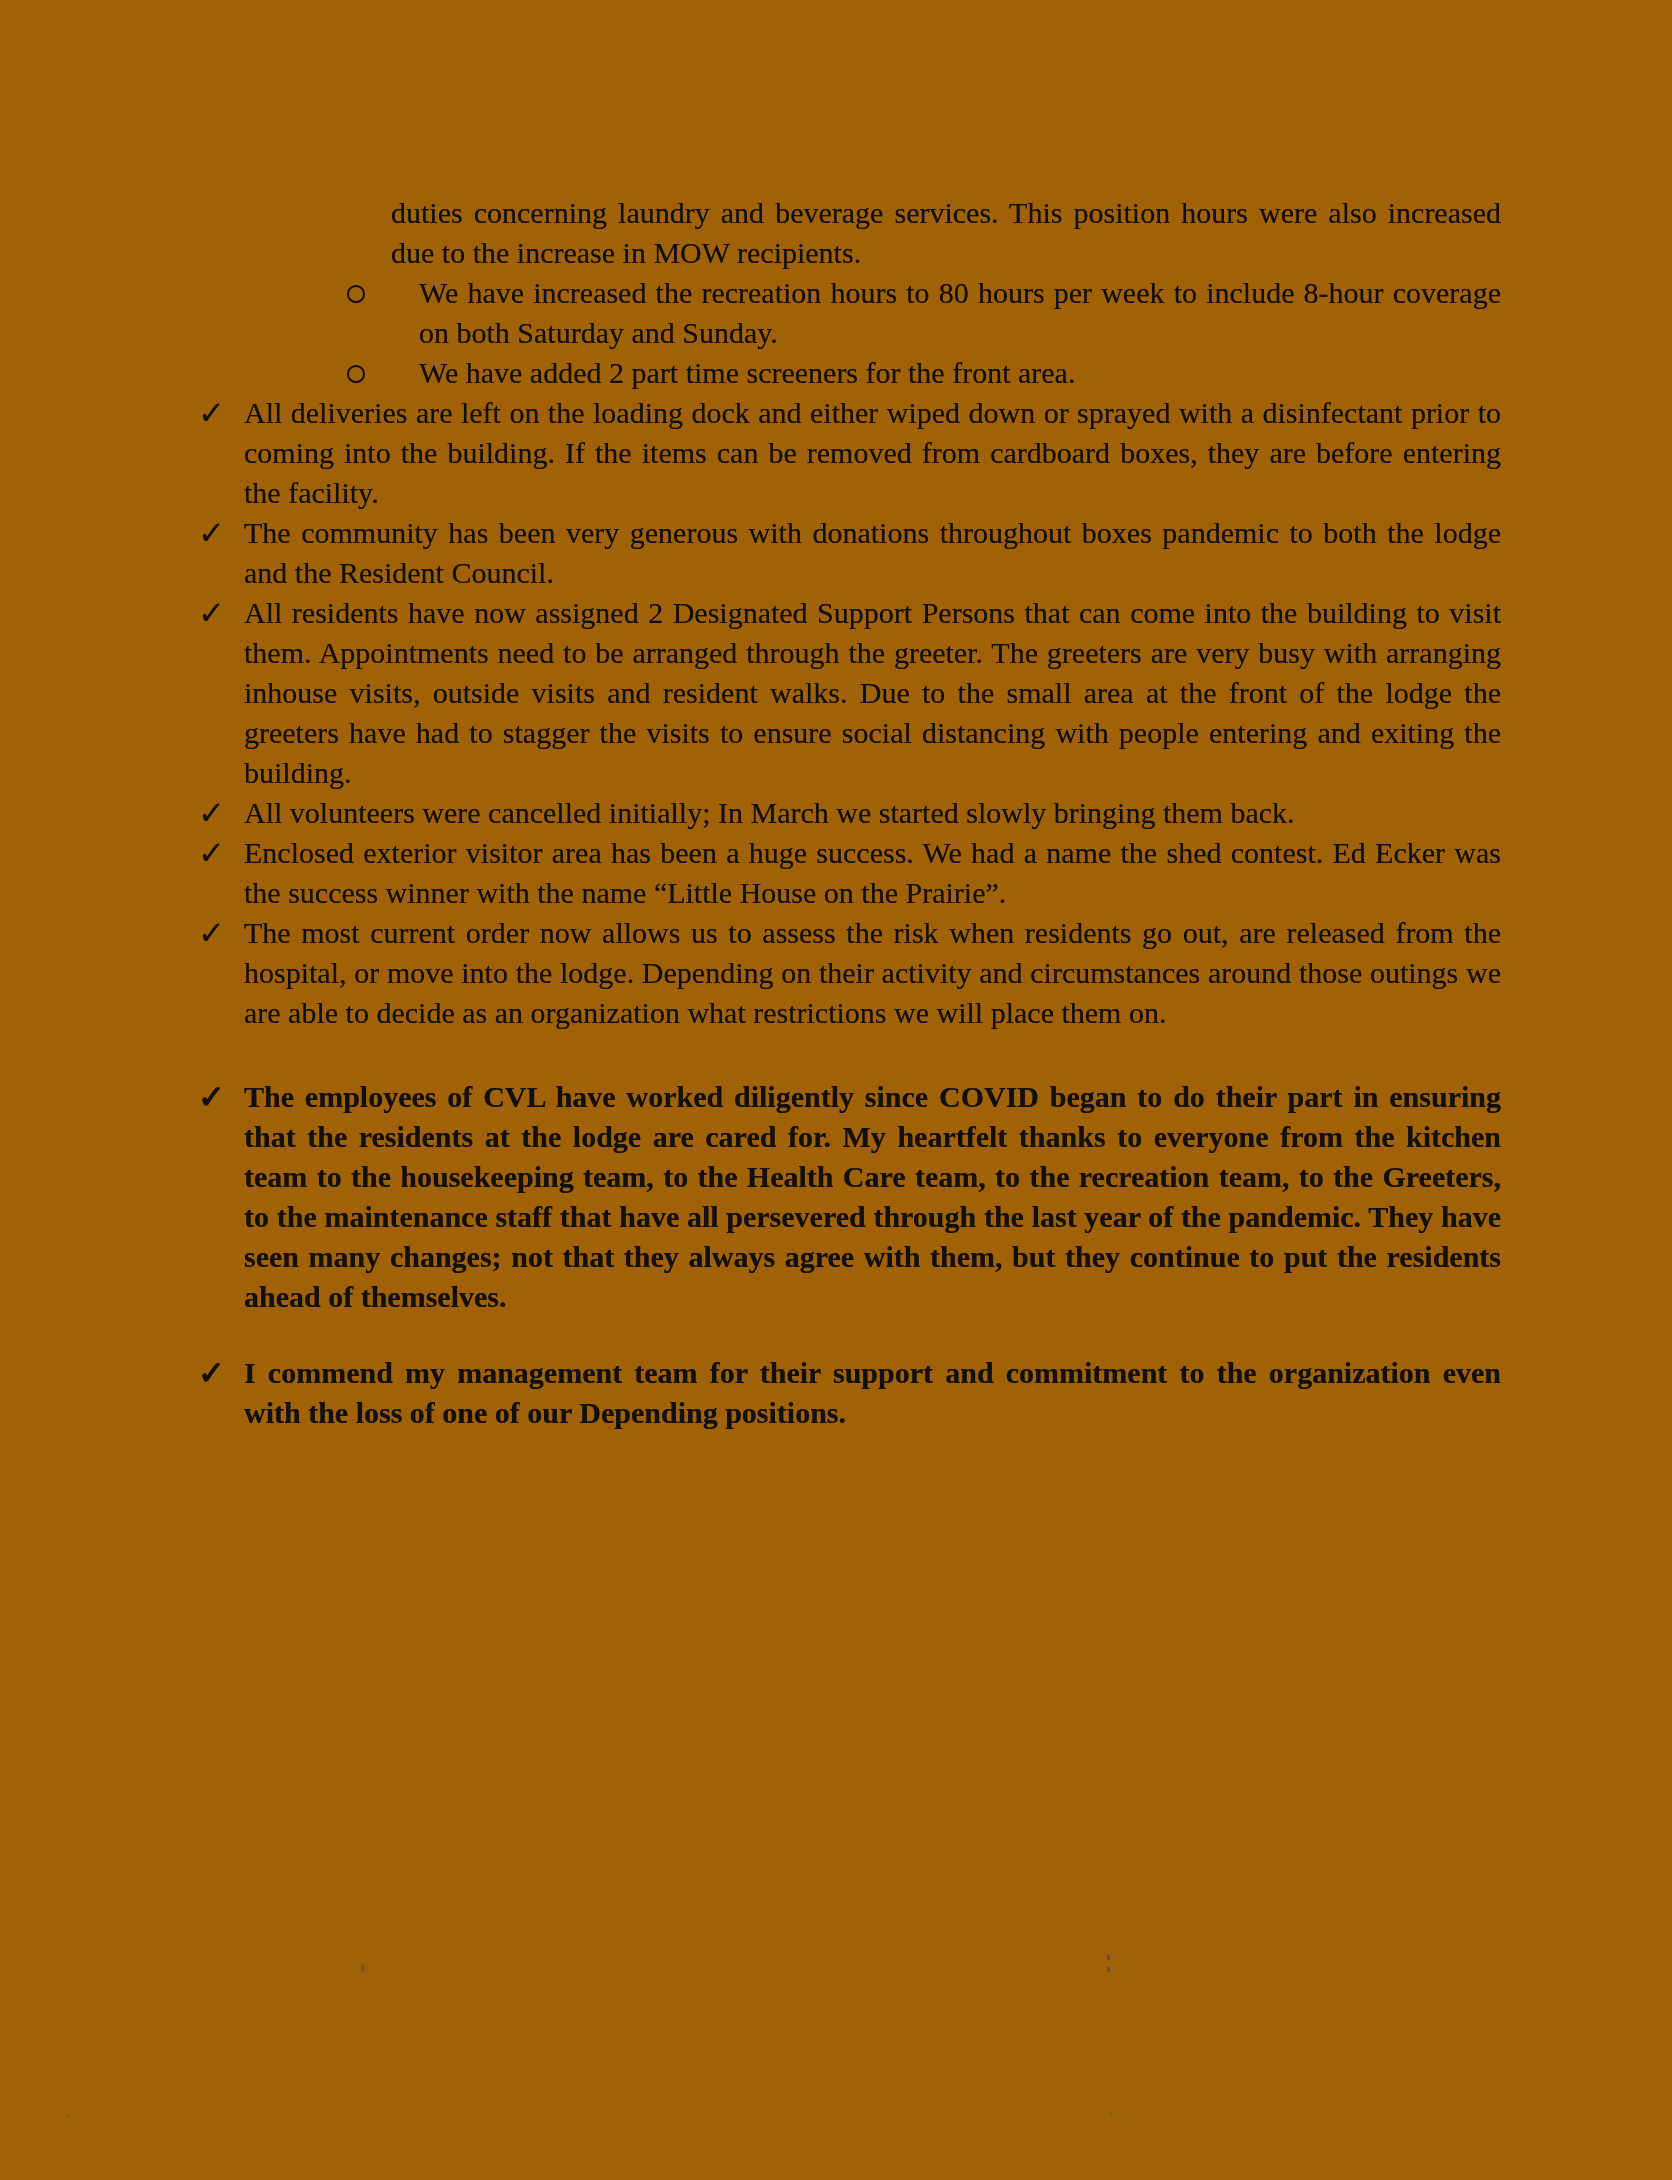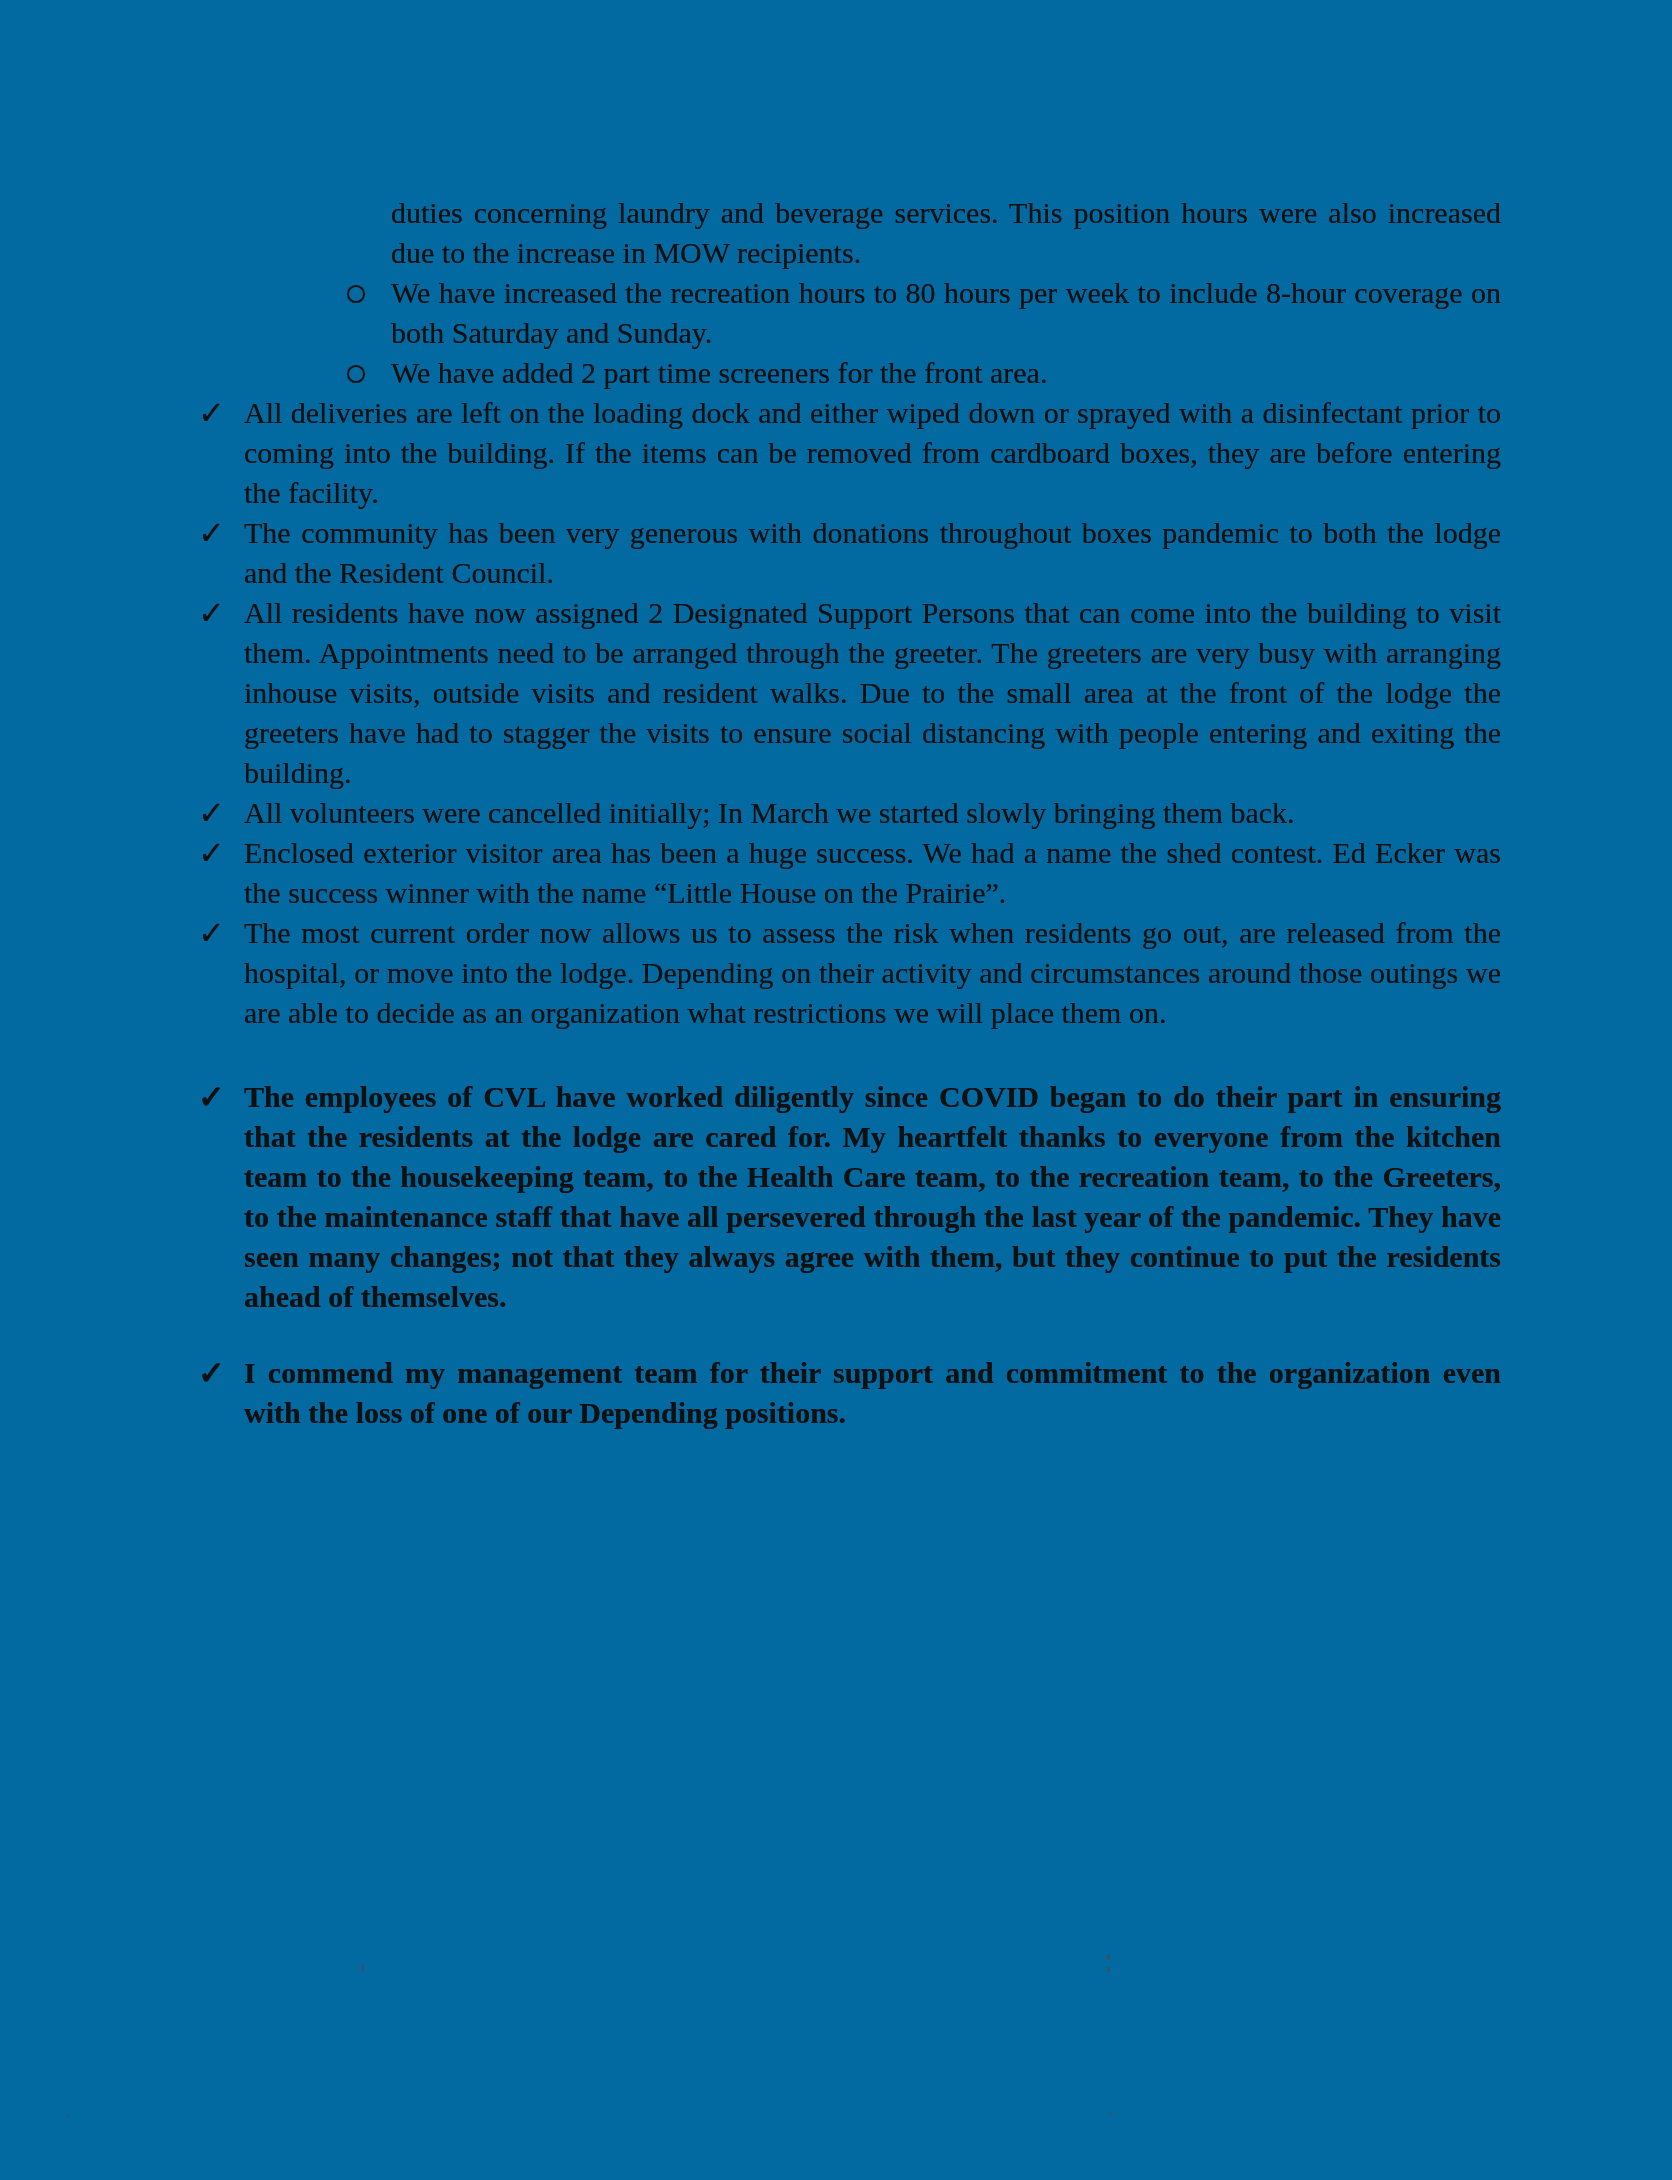--- a/index.html
+++ b/index.html
@@ -1,38 +1,38 @@
 <!DOCTYPE html>
 <html style="font-size:13.6px"><head>
 <meta charset="utf-8">
 <style>
   html,body{margin:0;padding:0;background:#9a9a9a;}
   .page{
     position:relative;
     width:1673px;height:2181px;
-    background:#0369a1;
+    background:#a16207;
     font-family:"Liberation Serif", serif;
     color:#101010;
     overflow:hidden;
   }
   .doc{
     position:absolute;
     left:198px;top:193px;
     width:1303px;
     font-size:30px;
     line-height:40px;
     text-align:justify;
   }
   .para{margin:0;padding:0;text-shadow:0 0 0.5px rgba(0,0,0,0.55);}
   
   .cont{margin-left:193px;}
   .row{display:flex;align-items:flex-start;}
   .row .para{flex:1 1 auto;min-width:0;}
   
-  .sub{margin-left:149px;}
+  .sub{margin-left:149px;gap:28px;}
   .sub .marker{flex:0 0 44px;width:44px;}
   .circle{
     display:inline-block;
     width:13.6px;height:13.6px;
     border:2.6px solid #101010;
     border-radius:50%;
     margin-top:11px;
   }
   
   .check .marker{

